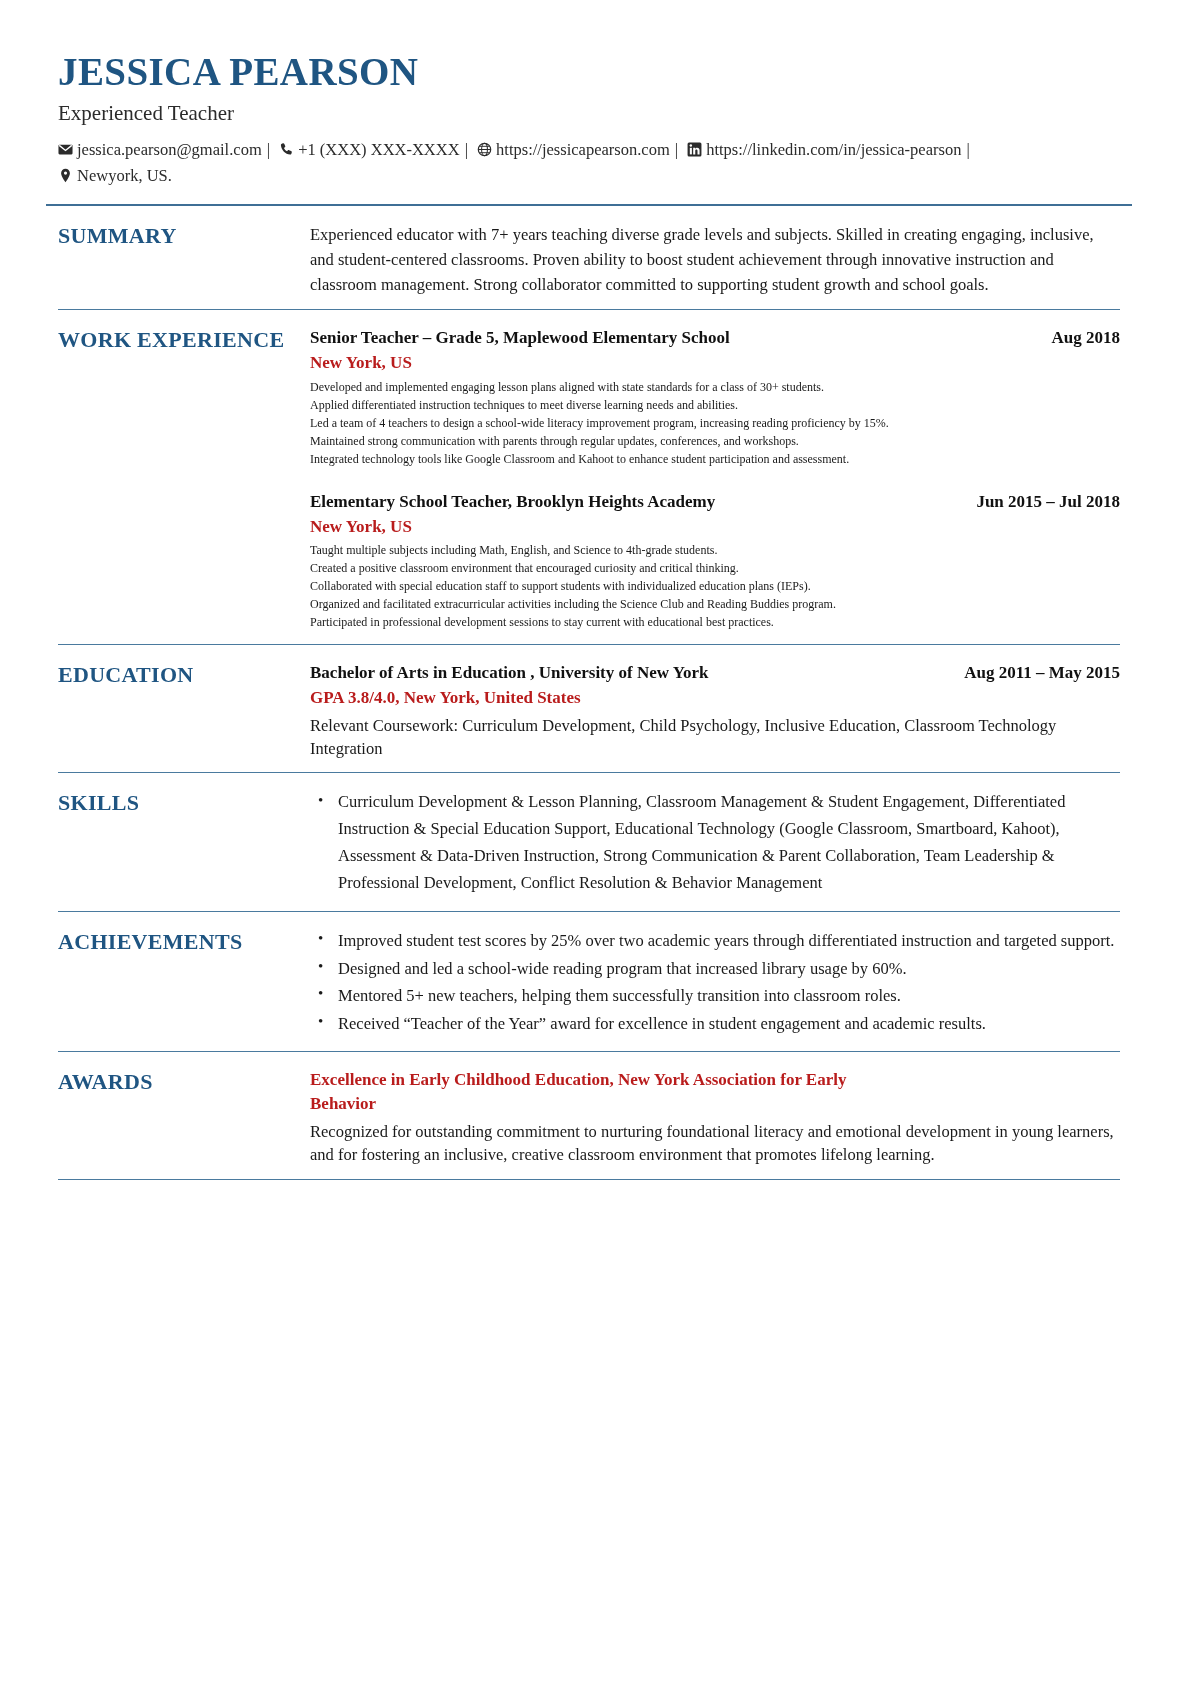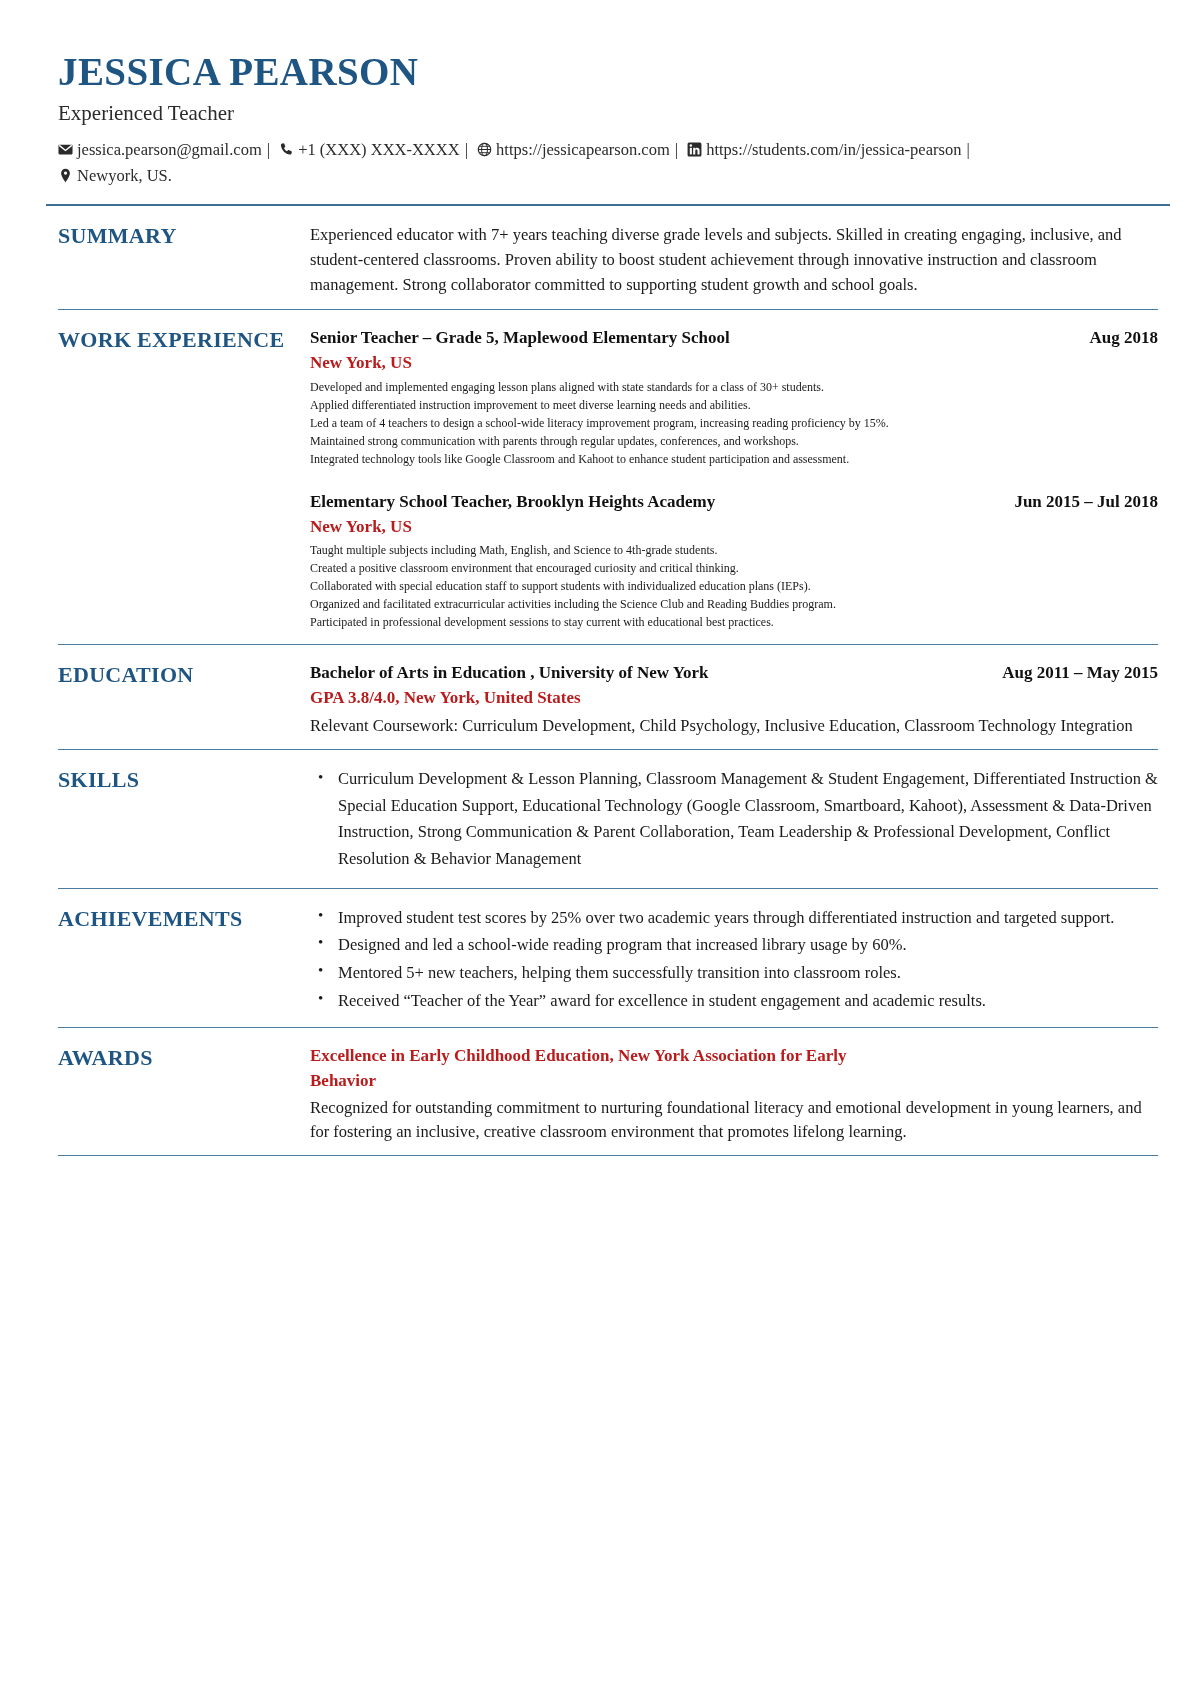--- a/index.html
+++ b/index.html
@@ -10,21 +10,21 @@
   body {
     font-family: "Liberation Serif", "DejaVu Serif", serif;
     color: #1a1a1a;
   }
   .page {
     width: 1200px;
     min-height: 1697px;
     margin: 0 auto;
     background: #ffffff;
     box-sizing: border-box;
-    padding: 52px 30px 40px 46px;
+    padding: 52px 68px 40px 46px;
     position: relative;
   }
 
   
   .header { padding: 0 12px 0 12px; }
   .name {
     font-size: 39px;
     font-weight: bold;
     color: #1f5582;
     letter-spacing: 0.4px;
@@ -181,21 +181,21 @@
               <line x1="1.6" y1="8" x2="14.4" y2="8" stroke="#2b2b2b" stroke-width="1.1"></line>
               <line x1="2.6" y1="4.6" x2="13.4" y2="4.6" stroke="#2b2b2b" stroke-width="1"></line>
               <line x1="2.6" y1="11.4" x2="13.4" y2="11.4" stroke="#2b2b2b" stroke-width="1"></line>
             </svg></span><span>https://jessicapearson.com</span></span><span class="sep">|</span>
 
       <span class="contact-item"><span class="c-icon"><svg width="15" height="15" viewBox="0 0 16 16">
               <rect x="0.6" y="0.6" width="14.8" height="14.8" rx="1.6" fill="#2b2b2b"></rect>
               <rect x="3" y="6.2" width="2.2" height="7" fill="#ffffff"></rect>
               <circle cx="4.1" cy="3.8" r="1.3" fill="#ffffff"></circle>
               <path d="M6.6 6.2h2.1v1c.4-.7 1.2-1.2 2.2-1.2 1.6 0 2.5 1 2.5 3v4.2h-2.2V9.5c0-1-.4-1.6-1.2-1.6-.8 0-1.2.5-1.2 1.6v3.7H6.6z" fill="#ffffff"></path>
-            </svg></span><span>https://students.com/in/jessica-pearson</span></span><span class="sep">|</span>
+            </svg></span><span>https://linkedin.com/in/jessica-pearson</span></span><span class="sep">|</span>
 
       <span class="contact-item"><span class="c-icon"><svg width="15" height="15" viewBox="0 0 16 16">
               <path d="M8 0.8c-2.6 0-4.7 2.1-4.7 4.7 0 3.4 4.7 9.7 4.7 9.7s4.7-6.3 4.7-9.7c0-2.6-2.1-4.7-4.7-4.7z" fill="#2b2b2b"></path>
               <circle cx="8" cy="5.4" r="1.7" fill="#ffffff"></circle>
             </svg></span><span>Newyork, US.</span></span>
 
     </div>
   </div>
 
   <hr class="header-rule">
@@ -214,21 +214,21 @@
     <div class="sec-body">
 
       <div class="entry">
         <div class="entry-head">
           <div class="entry-title">Senior Teacher – Grade 5, Maplewood Elementary School</div>
           <div class="entry-date">Aug 2018</div>
         </div>
         <div class="entry-sub">New York, US</div>
         <div class="entry-lines">
           <p>Developed and implemented engaging lesson plans aligned with state standards for a class of 30+ students.</p>
-          <p>Applied differentiated instruction improvement to meet diverse learning needs and abilities.</p>
+          <p>Applied differentiated instruction techniques to meet diverse learning needs and abilities.</p>
           <p>Led a team of 4 teachers to design a school-wide literacy improvement program, increasing reading proficiency by 15%.</p>
           <p>Maintained strong communication with parents through regular updates, conferences, and workshops.</p>
           <p>Integrated technology tools like Google Classroom and Kahoot to enhance student participation and assessment.</p>
         </div>
       </div>
 
       <div class="entry">
         <div class="entry-head">
           <div class="entry-title">Elementary School Teacher, Brooklyn Heights Academy</div>
           <div class="entry-date">Jun 2015 – Jul 2018</div>

